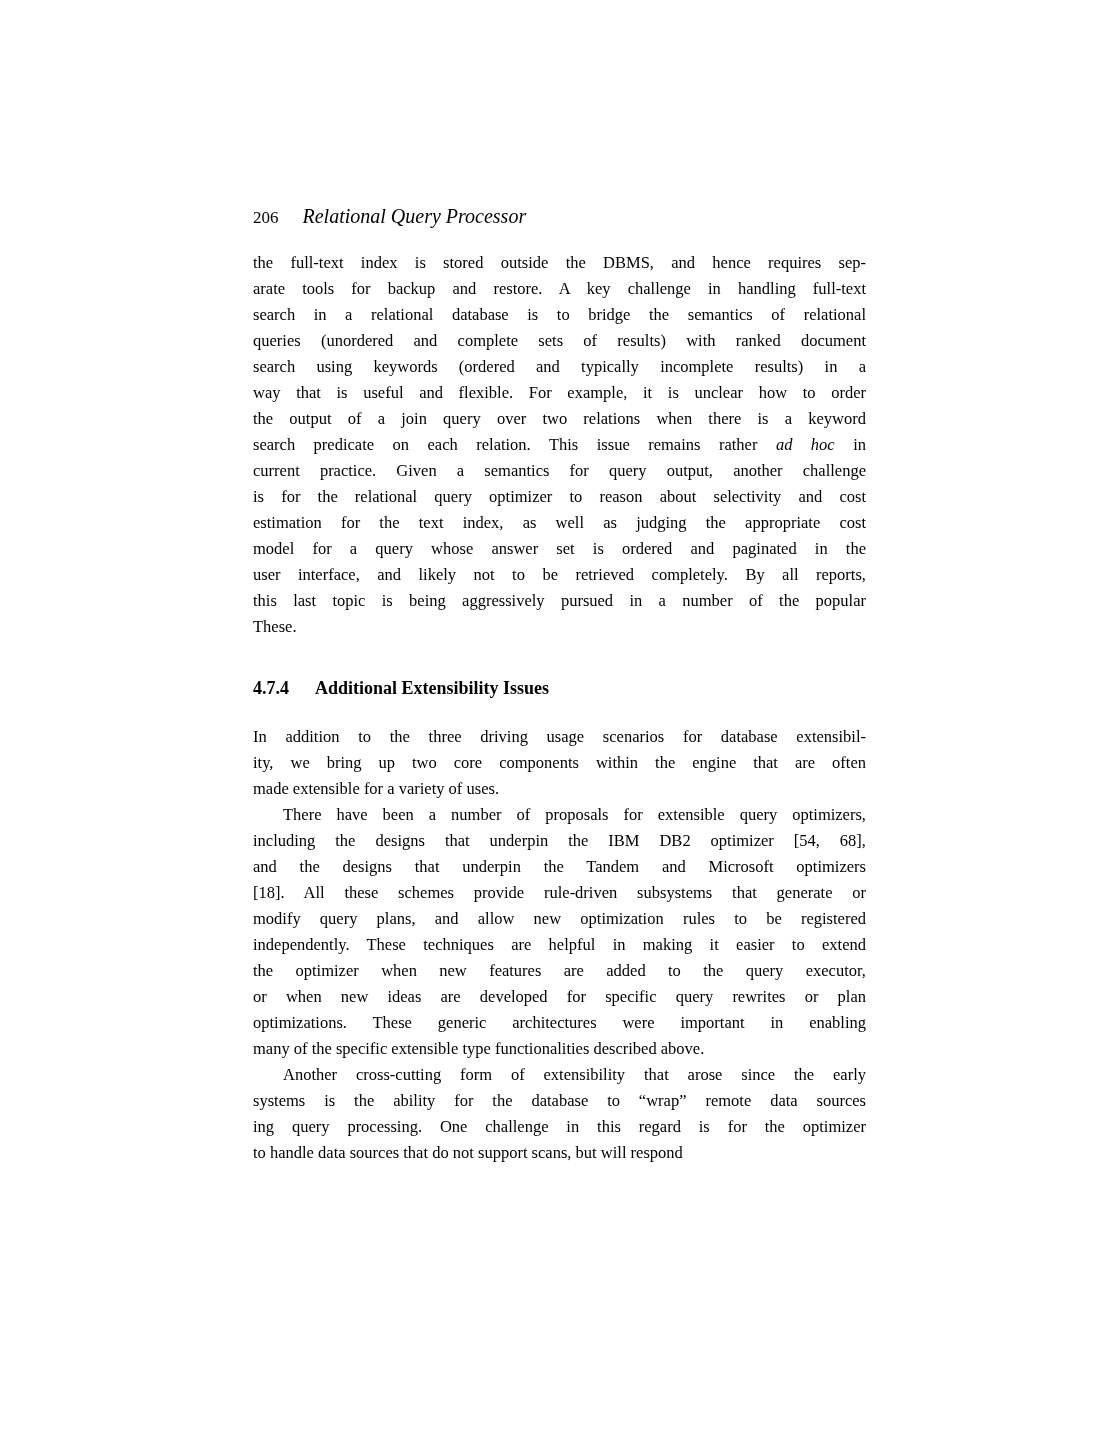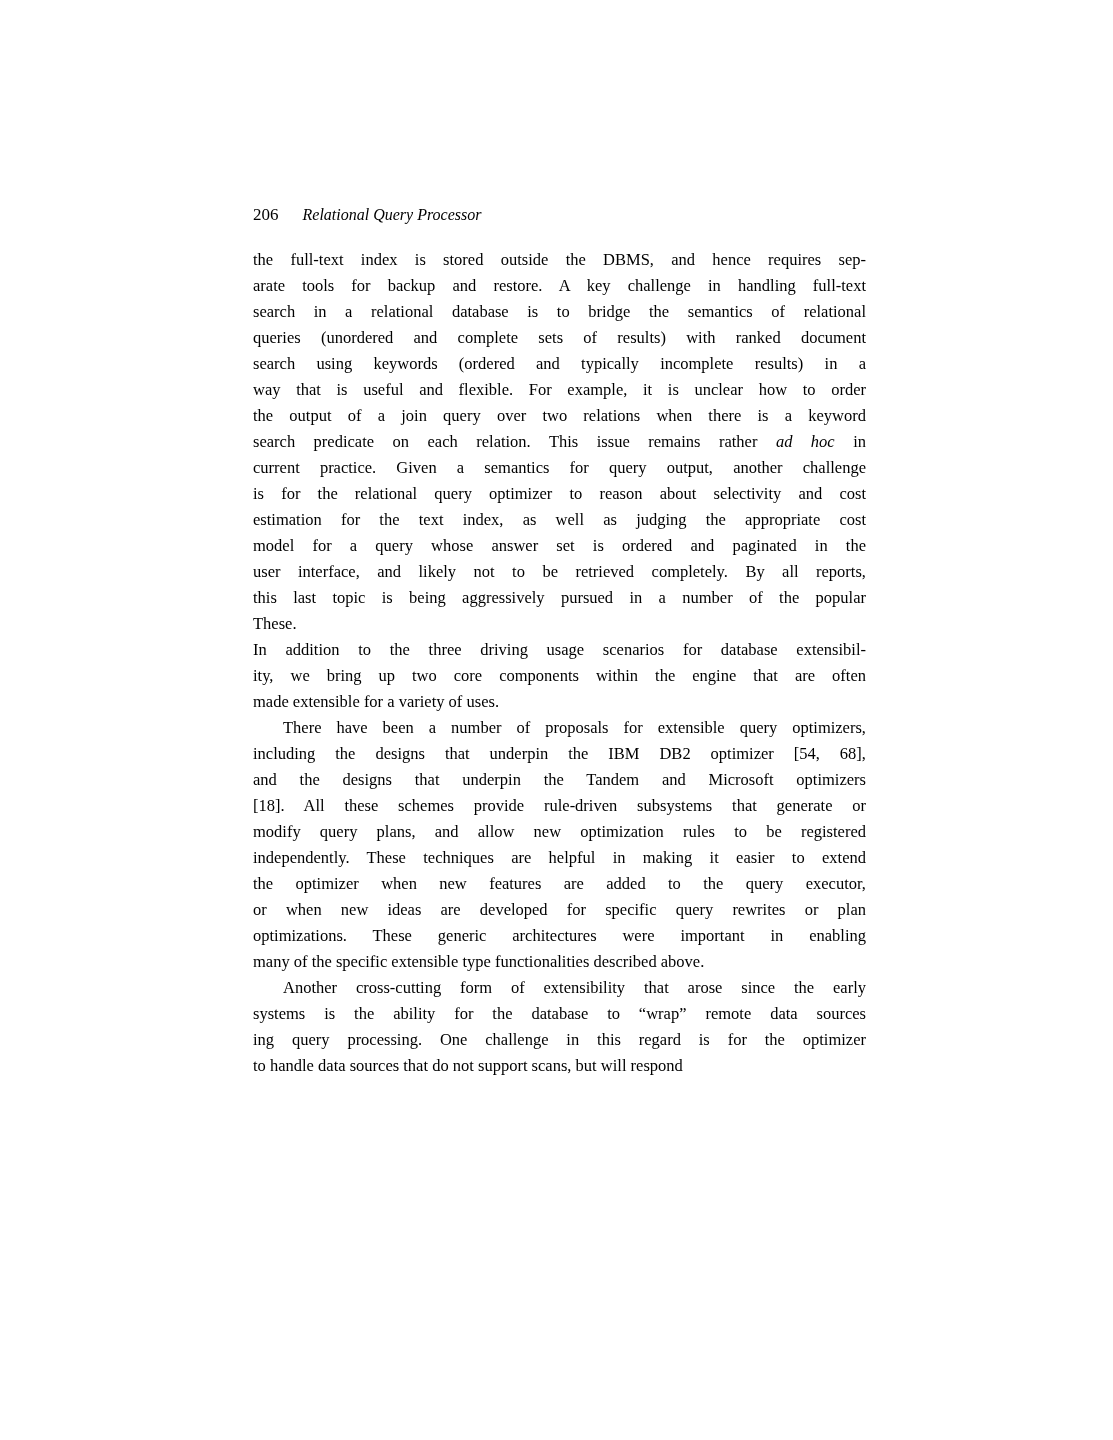--- a/index.html
+++ b/index.html
@@ -26,21 +26,21 @@
     display: flex;
     align-items: baseline;
     margin-bottom: 22px;
   }
   .pagenum {
     font-size: 17px;
     font-style: normal;
   }
   .running-title {
     font-style: italic;
-    font-size: 16px;
+    font-size: 20px;
     margin-left: 24px;
   }
   .para {
     margin: 0;
   }
   .para .line {
     font-size: 16.5px;
     line-height: 26px;
     text-align: justify;
     text-align-last: justify;
@@ -86,20 +86,21 @@
           <div class="line">the output of a join query over two relations when there is a keyword</div>
           <div class="line"><span>search predicate on each relation. This issue remains rather </span><em>ad hoc</em><span> in</span></div>
           <div class="line">current practice. Given a semantics for query output, another challenge</div>
           <div class="line">is for the relational query optimizer to reason about selectivity and cost</div>
           <div class="line">estimation for the text index, as well as judging the appropriate cost</div>
           <div class="line">model for a query whose answer set is ordered and paginated in the</div>
           <div class="line">user interface, and likely not to be retrieved completely. By all reports,</div>
           <div class="line">this last topic is being aggressively pursued in a number of the popular</div>
           <div class="line last">These.</div>
         </div>
+        <div class="section-heading"><span class="sec-num">4.7.4</span><span>Additional Extensibility Issues</span></div>
         <div class="para">
           <div class="line">In addition to the three driving usage scenarios for database extensibil-</div>
           <div class="line">ity, we bring up two core components within the engine that are often</div>
           <div class="line last">made extensible for a variety of uses.</div>
         </div>
         <div class="para">
           <div class="line indent">There have been a number of proposals for extensible query optimizers,</div>
           <div class="line">including the designs that underpin the IBM DB2 optimizer [54, 68],</div>
           <div class="line">and the designs that underpin the Tandem and Microsoft optimizers</div>
           <div class="line">[18]. All these schemes provide rule-driven subsystems that generate or</div>

